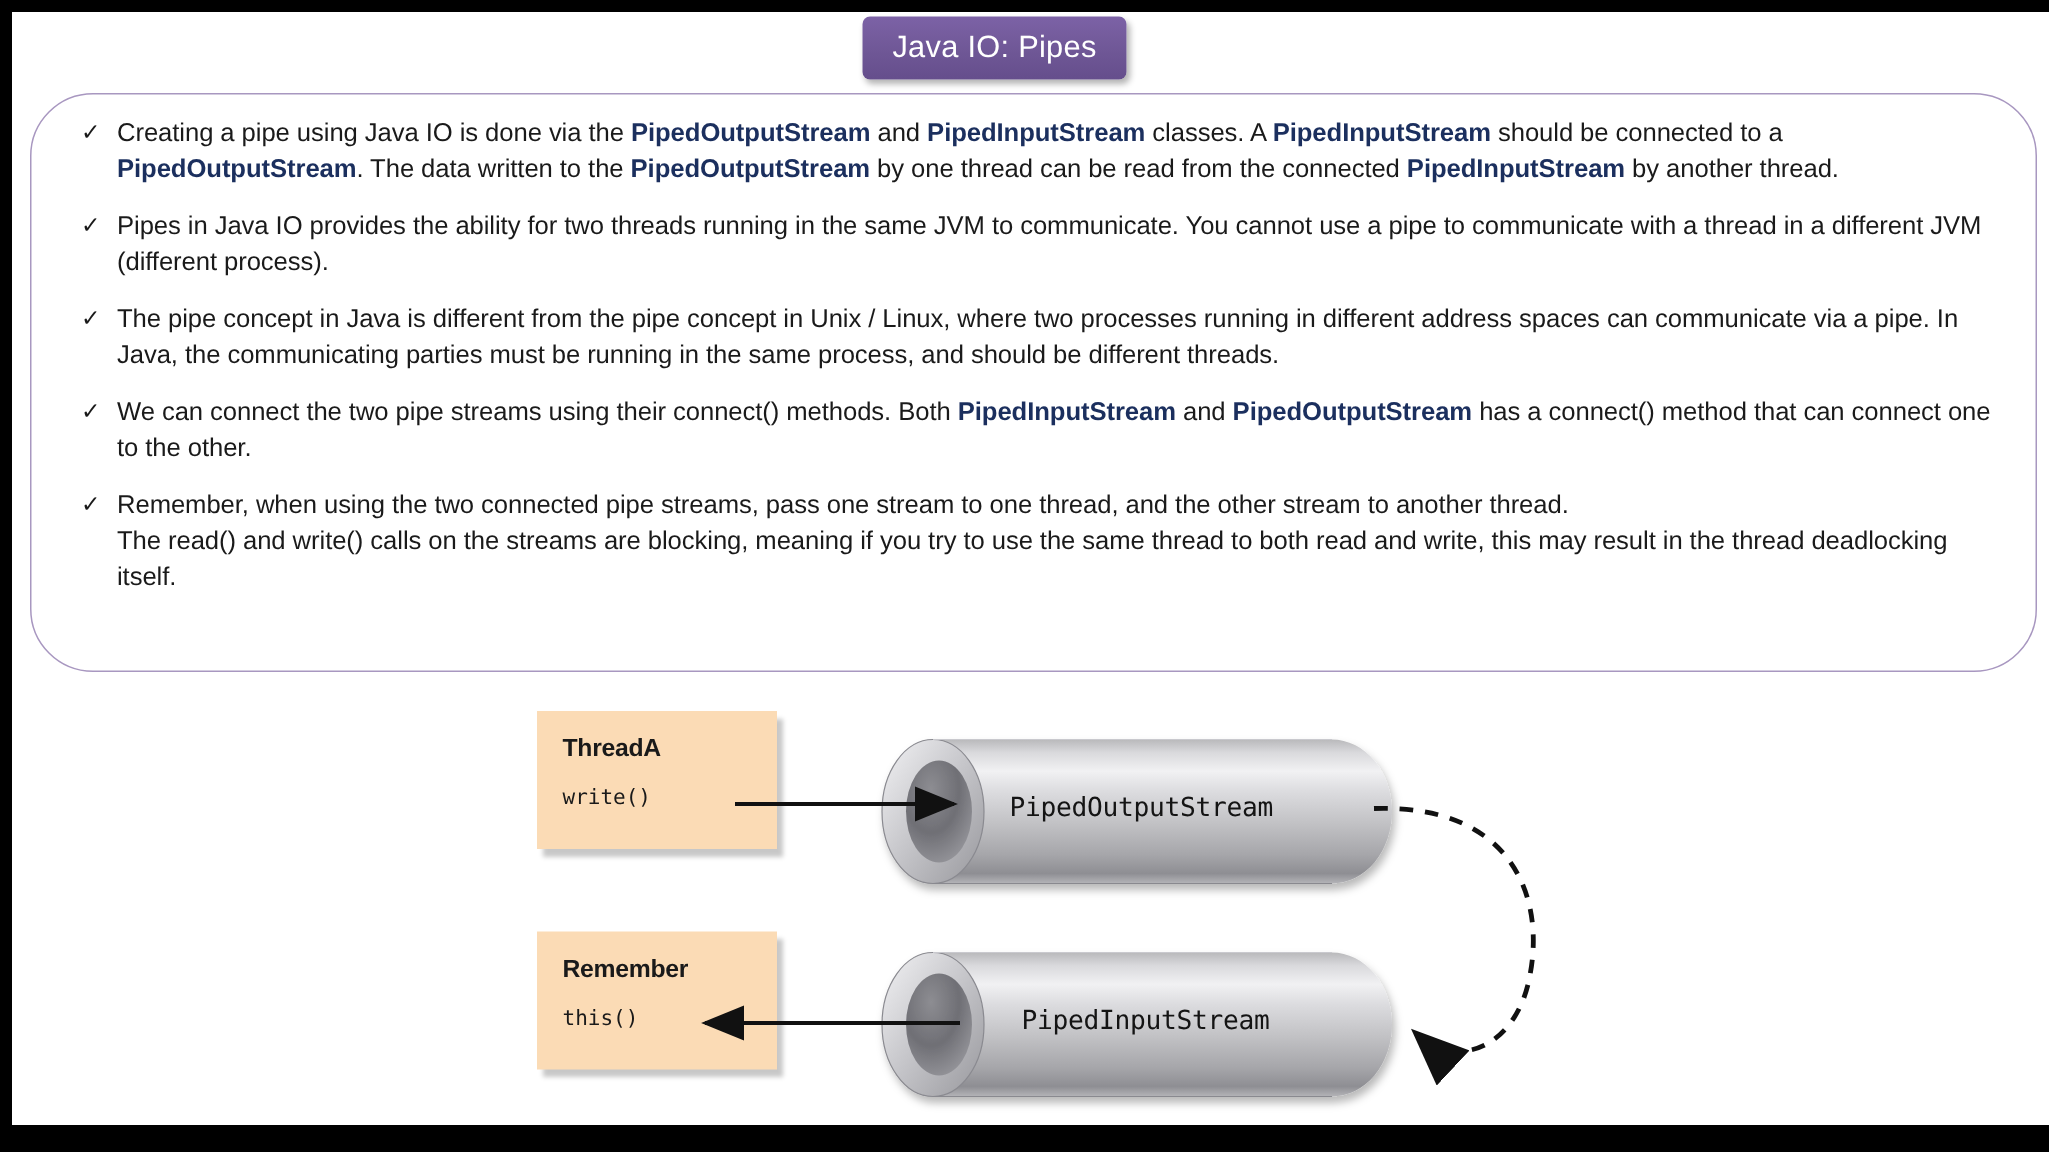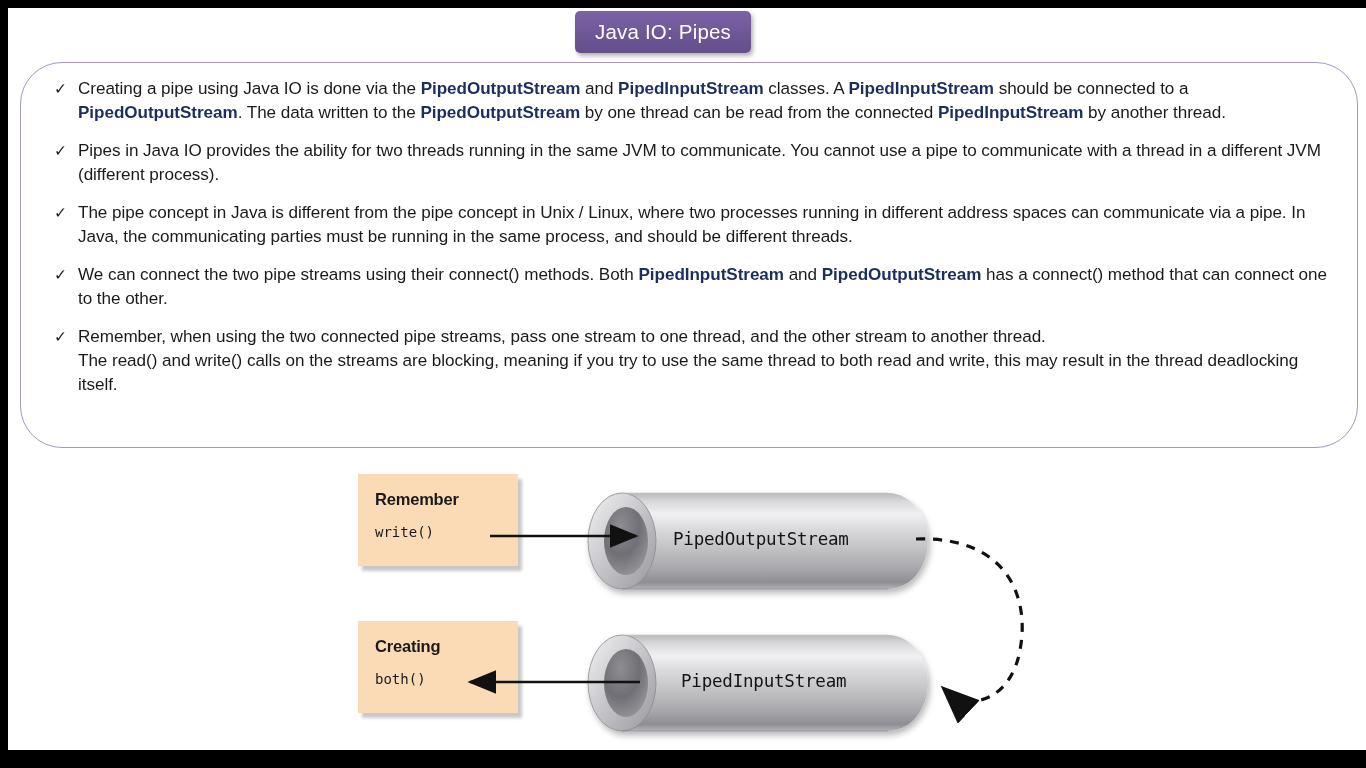--- a/index.html
+++ b/index.html
@@ -145,27 +145,27 @@
         <div class="bullet"><span class="check">✓</span><span><span>Pipes in Java IO provides the ability for two threads running in the same JVM to communicate. You cannot use a pipe to communicate with a thread in a different JVM (different process).</span></span></div>
         <div class="bullet"><span class="check">✓</span><span><span>The pipe concept in Java is different from the pipe concept in Unix / Linux, where two processes running in different address spaces can communicate via a pipe. In Java, the communicating parties must be running in the same process, and should be different threads.</span></span></div>
         <div class="bullet"><span class="check">✓</span><span><span>We can connect the two pipe streams using their connect() methods. Both </span><b>PipedInputStream</b><span> and </span><b>PipedOutputStream</b><span> has a connect() method that can connect one to the other.</span></span></div>
         <div class="bullet"><span class="check">✓</span><span><span>Remember, when using the two connected pipe streams, pass one stream to one thread, and the other stream to another thread.</span><br><span>The read() and write() calls on the streams are blocking, meaning if you try to use the same thread to both read and write, this may result in the thread deadlocking itself.</span></span></div>
       </div>
   </div>
 
   <div id="diagram">
 
     <div class="thread-box" style="left:350px; top:16px;">
-      <span class="tb-title">Remember</span>
+      <span class="tb-title">ThreadA</span>
       <span class="tb-call">write()</span>
     </div>
 
     <div class="thread-box" style="left:350px; top:163px;">
-      <span class="tb-title">Creating</span>
-      <span class="tb-call">both()</span>
+      <span class="tb-title">Remember</span>
+      <span class="tb-call">this()</span>
     </div>
 
     <svg width="1366" height="292" style="position:absolute;left:0;top:0;">
       <defs>
 
         <linearGradient id="pipeBody" x1="0" y1="0" x2="0" y2="1">
           <stop offset="0%" stop-color="#b9b9bb"></stop>
           <stop offset="9%" stop-color="#d9d9dc"></stop>
           <stop offset="22%" stop-color="#f1f1f3"></stop>
           <stop offset="36%" stop-color="#dcdcdf"></stop>

